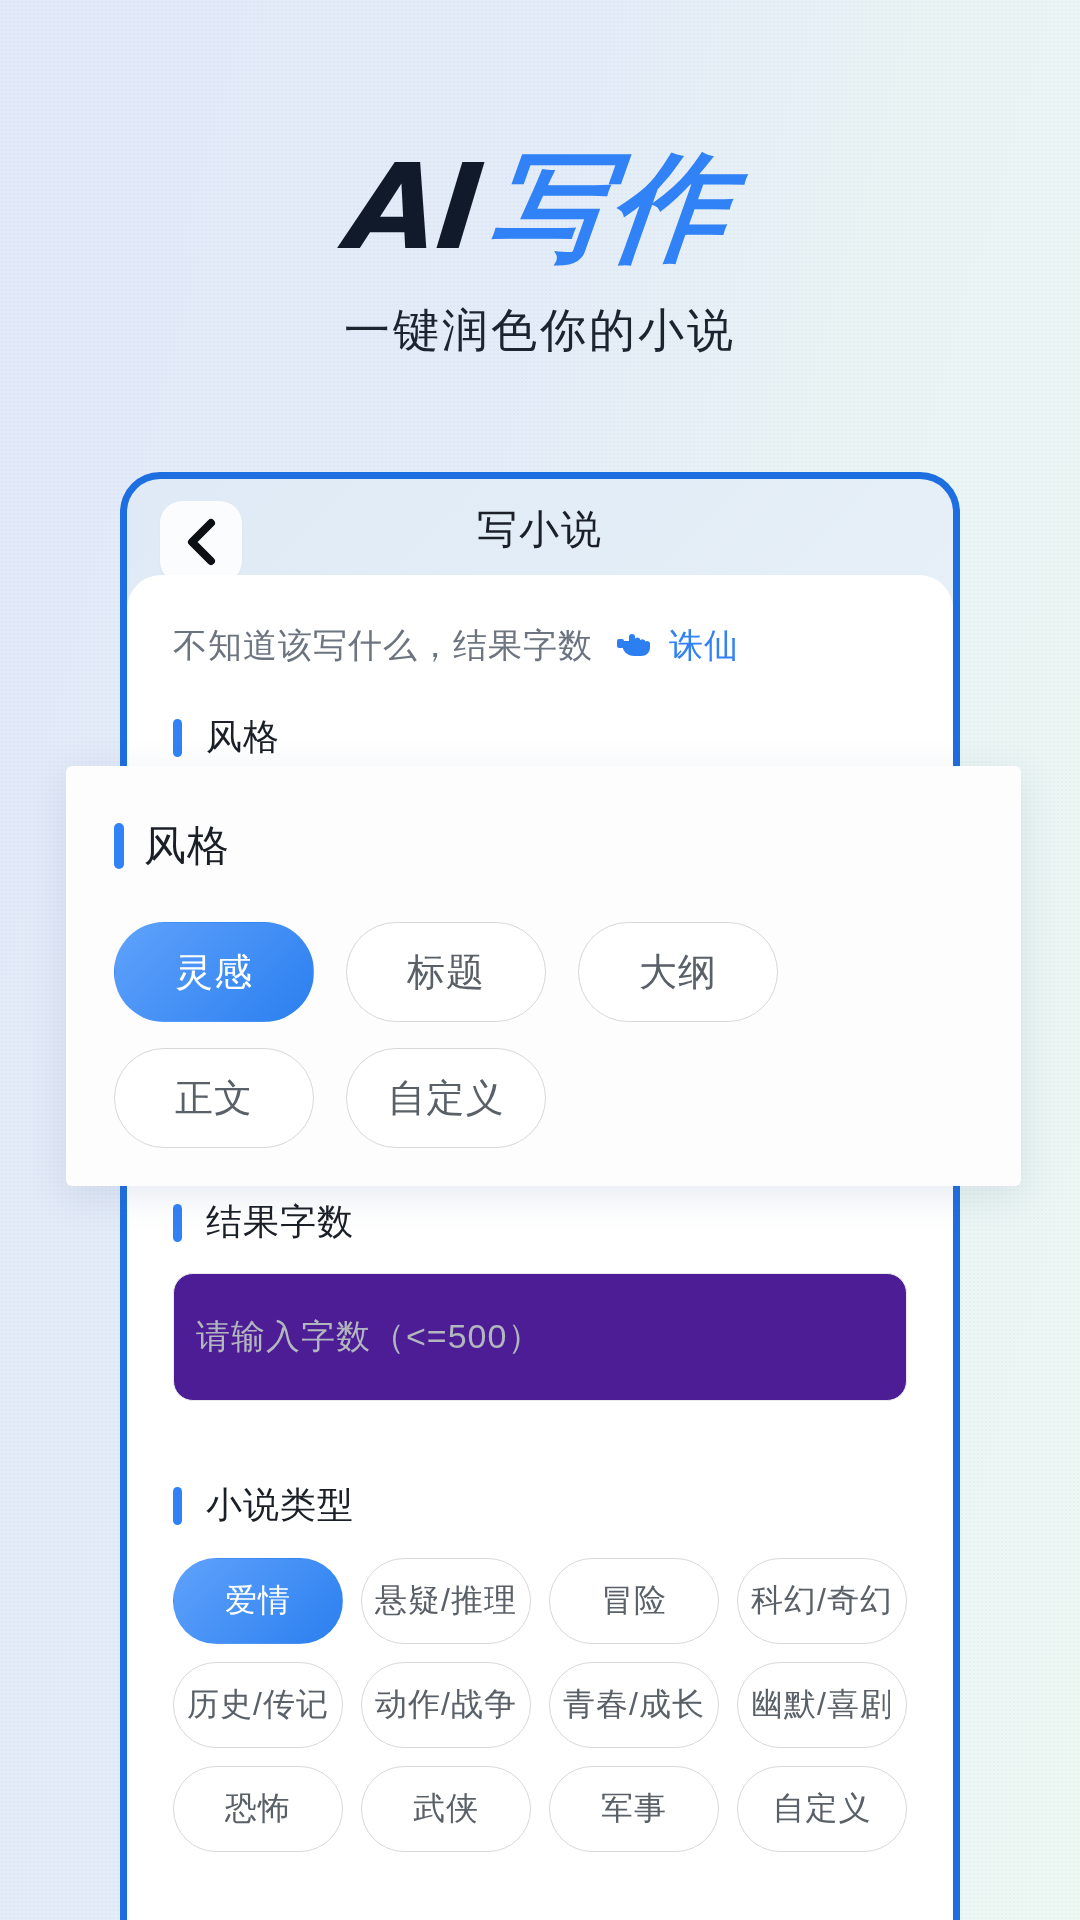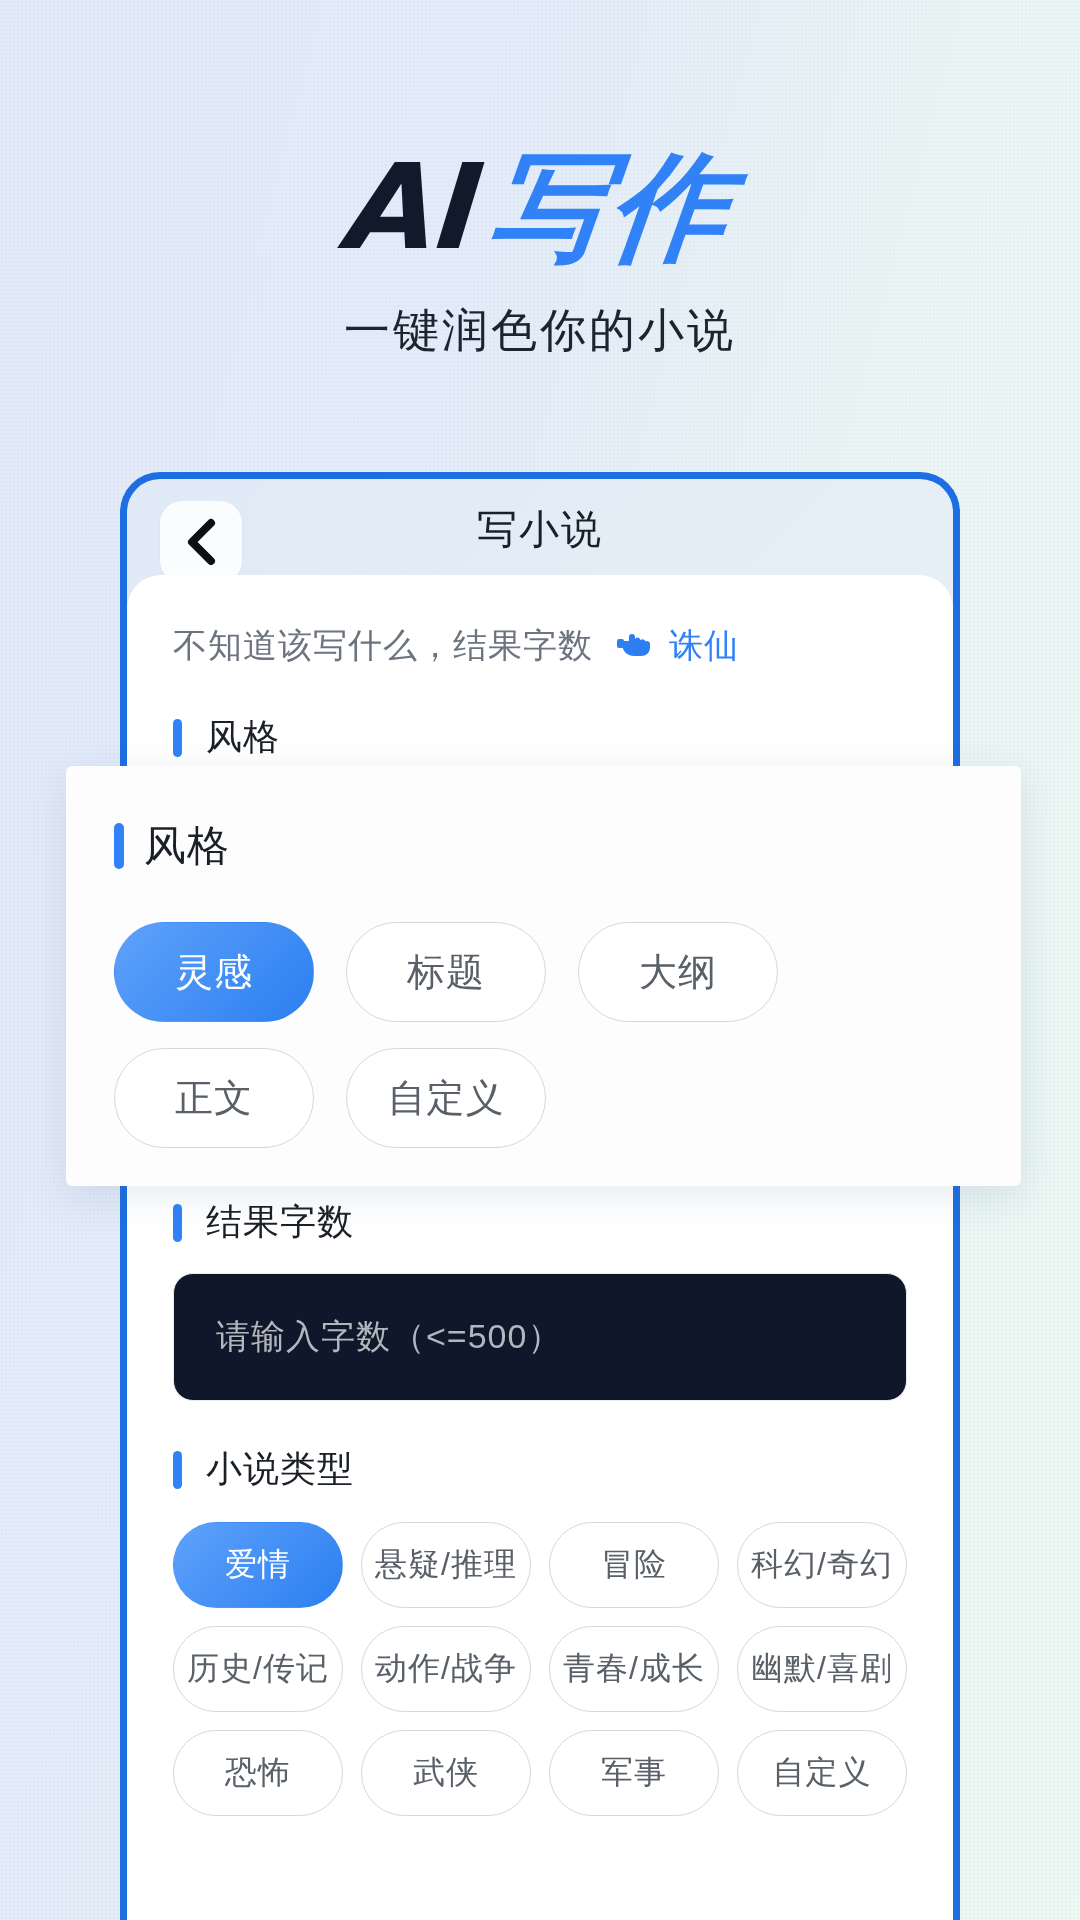--- a/index.html
+++ b/index.html
@@ -157,27 +157,27 @@
     flex: none;
   }
   .section-title {
     font-size: 36px;
     color: #1b1f27;
     letter-spacing: 1px;
   }
 
   .field {
     margin-top: 26px;
-    background: #0f172a;
+    background: #4c1d95;
     border: 1px solid #e9eaec;
     border-radius: 20px;
     height: 118px;
     display: flex;
     align-items: center;
-    padding: 0 42px;
+    padding: 0 22px;
   }
   .field .ph {
     color: #b2b6bd;
     font-size: 34px;
     letter-spacing: 1px;
   }
 
   .pills {
     display: flex;
     flex-wrap: wrap;
@@ -305,21 +305,21 @@
       <div class="section" style="margin-top:58px;">
         <div class="section-head">
           <span class="bar"></span>
           <span class="section-title">结果字数</span>
         </div>
         <div class="field" style="height:128px;">
           <span class="ph">请输入字数（&lt;=500）</span>
         </div>
       </div>
 
-      <div class="section" style="margin-top:44px;">
+      <div class="section" style="margin-top:80px;">
         <div class="section-head">
           <span class="bar"></span>
           <span class="section-title">小说类型</span>
         </div>
         <div class="genre-grid">
           <div class="pill sel">爱情</div>
           <div class="pill">悬疑/推理</div>
           <div class="pill">冒险</div>
           <div class="pill">科幻/奇幻</div>
           <div class="pill">历史/传记</div>

